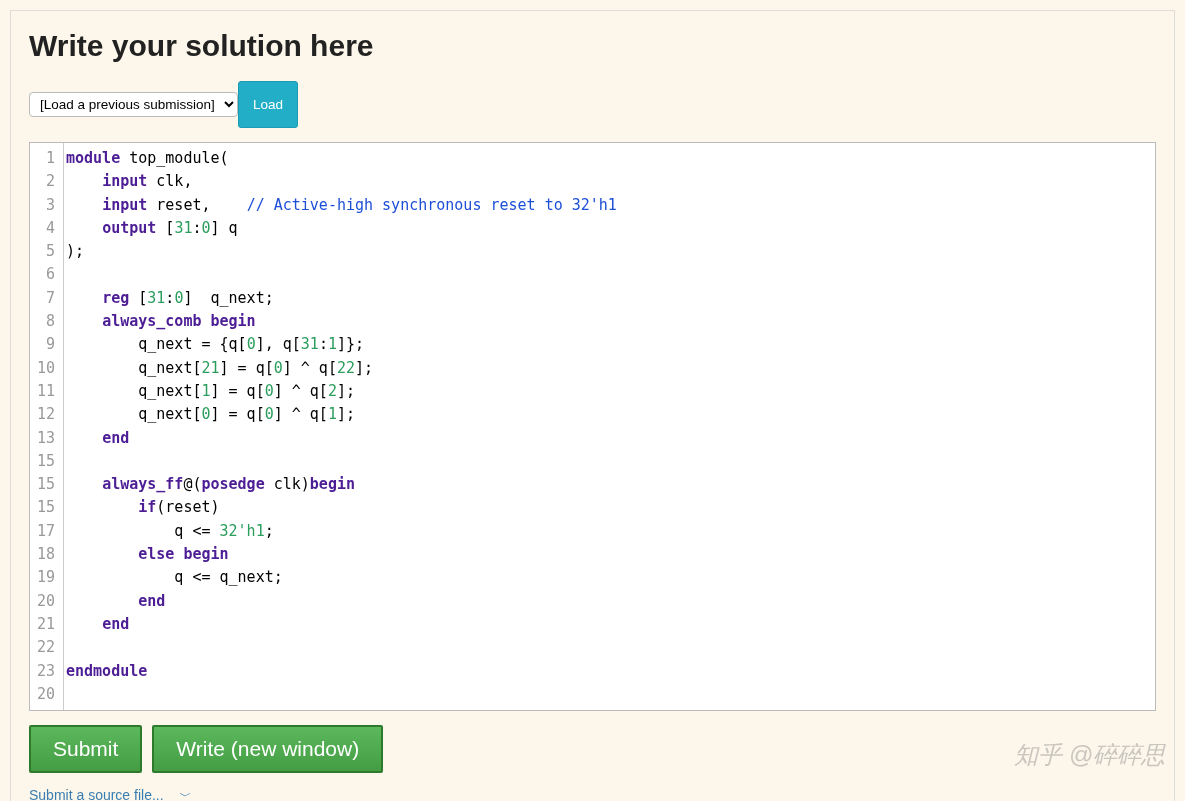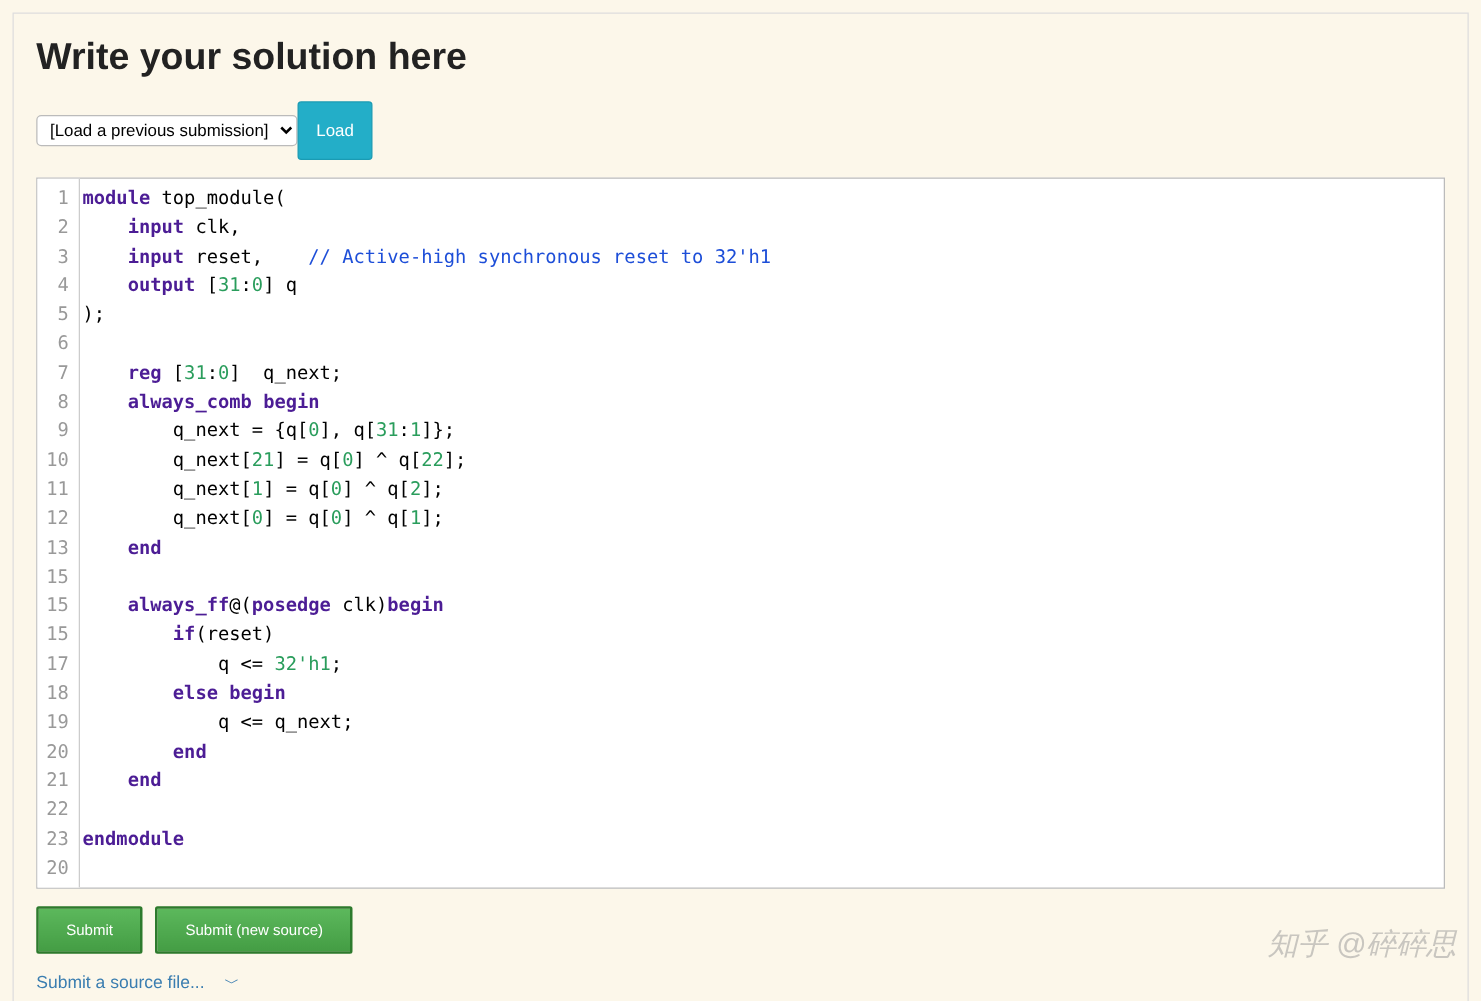--- a/index.html
+++ b/index.html
@@ -70,21 +70,21 @@
 .kw { color: #4c1d95; font-weight: bold; }
 .num { color: #2a9d5c; }
 .cmt { color: #1d4ed8; }
 .btnrow { display: flex; gap: 10px; margin-top: 14px; }
 .gbtn {
   background: #46a546;
   background: linear-gradient(#5cb85c, #449d44);
   color: #fff;
   border: 2px solid #2d7a2d;
   padding: 10px 22px;
-  font-size: 12px;
+  font-size: 21px;
   cursor: pointer;
   border-radius: 2px;
 }
 .upload {
   margin-top: 14px;
   font-size: 14px;
   color: #3a7db0;
 }
 .upload a { color: #3a7db0; text-decoration: none; }
 .chev { color: #3a7db0; margin-left: 12px; font-size: 12px; }
@@ -136,21 +136,21 @@
         <div>21</div>
         <div>22</div>
         <div>23</div>
         <div>20</div>
       </div>
     <div class="code" id="code"><div class="line"><span class="kw">module</span> top_module(</div><div class="line">    <span class="kw">input</span> clk,</div><div class="line">    <span class="kw">input</span> reset,    <span class="cmt">// Active-high synchronous reset to 32'h1</span></div><div class="line">    <span class="kw">output</span> [<span class="num">31</span>:<span class="num">0</span>] q</div><div class="line">);</div><div class="line">&nbsp;</div><div class="line">    <span class="kw">reg</span> [<span class="num">31</span>:<span class="num">0</span>]  q_next;</div><div class="line">    <span class="kw">always_comb</span> <span class="kw">begin</span></div><div class="line">        q_next = {q[<span class="num">0</span>], q[<span class="num">31</span>:<span class="num">1</span>]};</div><div class="line">        q_next[<span class="num">21</span>] = q[<span class="num">0</span>] ^ q[<span class="num">22</span>];</div><div class="line">        q_next[<span class="num">1</span>] = q[<span class="num">0</span>] ^ q[<span class="num">2</span>];</div><div class="line">        q_next[<span class="num">0</span>] = q[<span class="num">0</span>] ^ q[<span class="num">1</span>];</div><div class="line">    <span class="kw">end</span></div><div class="line">&nbsp;</div><div class="line">    <span class="kw">always_ff</span>@(<span class="kw">posedge</span> clk)<span class="kw">begin</span></div><div class="line">        <span class="kw">if</span>(reset)</div><div class="line">            q &lt;= <span class="num">32'h1</span>;</div><div class="line">        <span class="kw">else</span> <span class="kw">begin</span></div><div class="line">            q &lt;= q_next;</div><div class="line">        <span class="kw">end</span></div><div class="line">    <span class="kw">end</span></div><div class="line">&nbsp;</div><div class="line"><span class="kw">endmodule</span></div><div class="line">&nbsp;</div></div>
   </div>
 
   <div class="btnrow">
     <button class="gbtn">Submit</button>
-    <button class="gbtn">Submit (new source)</button>
+    <button class="gbtn">Write (new window)</button>
   </div>
 
   <div class="upload">
     <a href="#">Submit a source file...</a>
     <span class="chev">﹀</span>
   </div>
 </div>
 
 <div class="watermark">知乎 @碎碎思</div>
 

